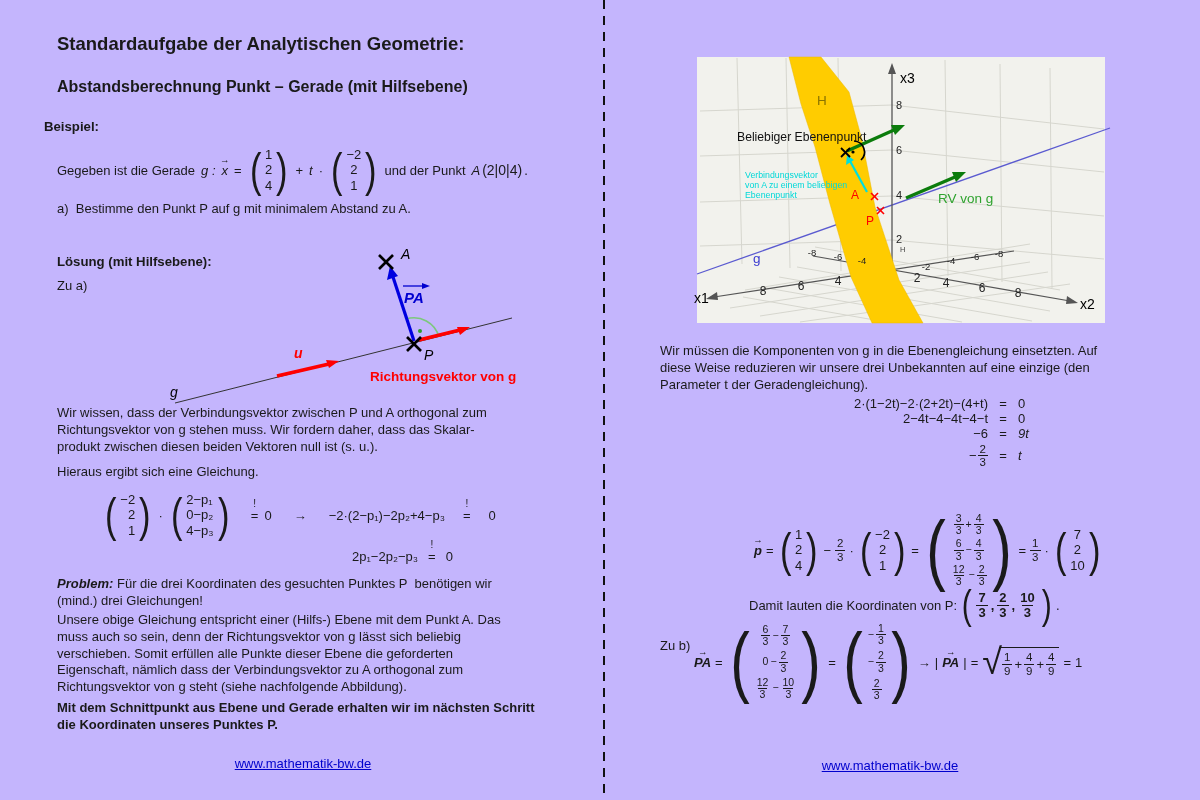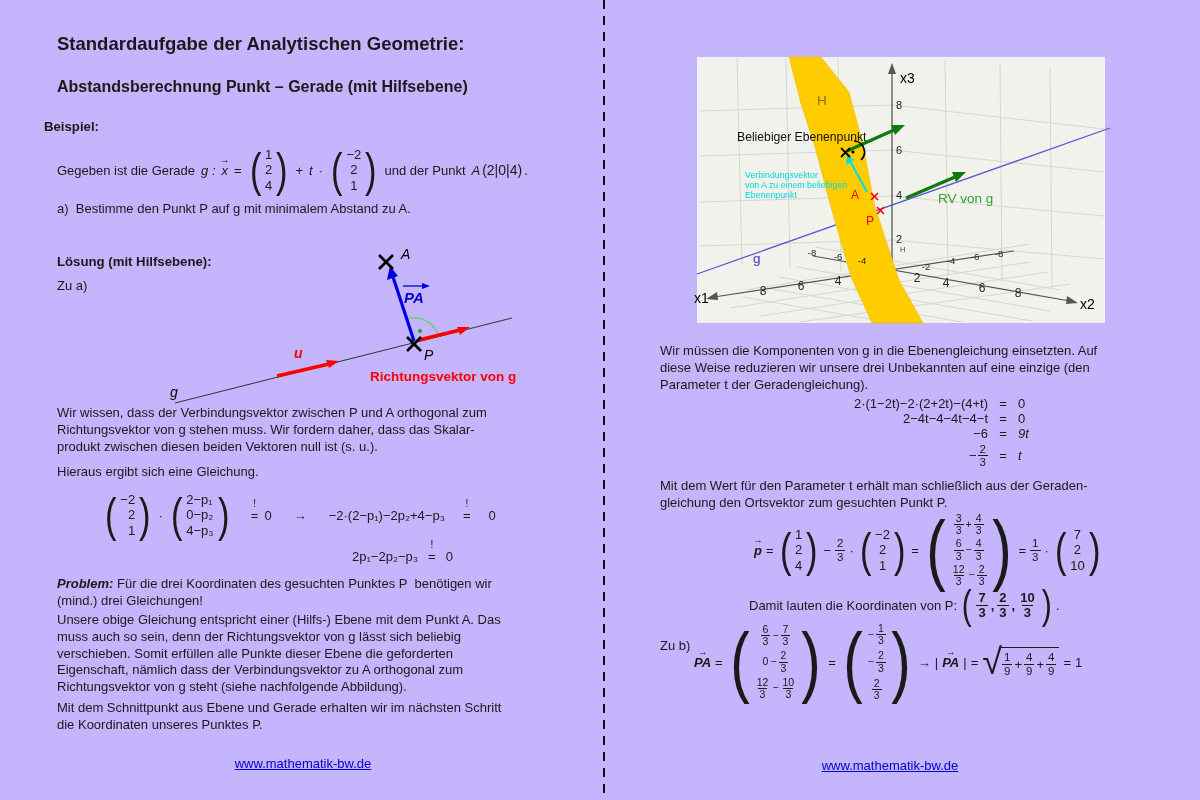--- a/index.html
+++ b/index.html
@@ -173,21 +173,21 @@
       <span>0</span>
     </div>
 
     <div class="abs body-text" style="left:57px;top:576px;width:515px;"><span class="b mi">Problem:</span><span> Für die drei Koordinaten des gesuchten Punktes P  benötigen wir
 (mind.) drei Gleichungen!</span></div>
     <div class="abs body-text" style="left:57px;top:612px;width:515px;">Unsere obige Gleichung entspricht einer (Hilfs-) Ebene mit dem Punkt A. Das
 muss auch so sein, denn der Richtungsvektor von g lässt sich beliebig
 verschieben. Somit erfüllen alle Punkte dieser Ebene die geforderten
 Eigenschaft, nämlich dass der Verbindungsvektor zu A orthogonal zum
 Richtungsvektor von g steht (siehe nachfolgende Abbildung).</div>
-    <div class="abs body-text" style="left:57px;top:700px;width:515px;">Mit dem Schnittpunkt aus Ebene und Gerade erhalten wir im nächsten Schritt
+    <div class="abs body-text" style="left:57px;top:700px;width:515px;font-weight:bold;">Mit dem Schnittpunkt aus Ebene und Gerade erhalten wir im nächsten Schritt
 die Koordinaten unseres Punktes P.</div>
 
     <div class="abs linkwrap" style="left:57px;top:754px;width:492px;">
       <a class="site" href="#">www.mathematik-bw.de</a>
     </div>
   </section>
 
   <section class="abs" style="left:604px;top:0;width:596px;height:800px;">
 
 
@@ -330,22 +330,20 @@
             <span class="fr f11">
               <span class="nu">2</span>
               <span class="de">3</span>
             </span>
           </span>
         <span class="eqsys-eq">=</span>
         <span class="eqsys-rhs mi">t</span>
       </div>
     </div>
 
-    <div class="abs body-text" style="left:56px;top:478px;width:512px;">Mit dem Wert für den Parameter t erhält man schließlich aus der Geraden-
-gleichung den Ortsvektor zum gesuchten Punkt P.</div>
 
     <div class="abs mrow" style="left:150px;top:512px;height:76px;gap:4px;font-size:13px;">
       <span class="ova mi b"><span>p</span><span class="ar">→</span></span>
       <span>=</span>
       <span class="vec">
         <span class="paren p46">(</span>
         <span class="col">
             <span>1</span>
             <span>2</span>
             <span>4</span>

